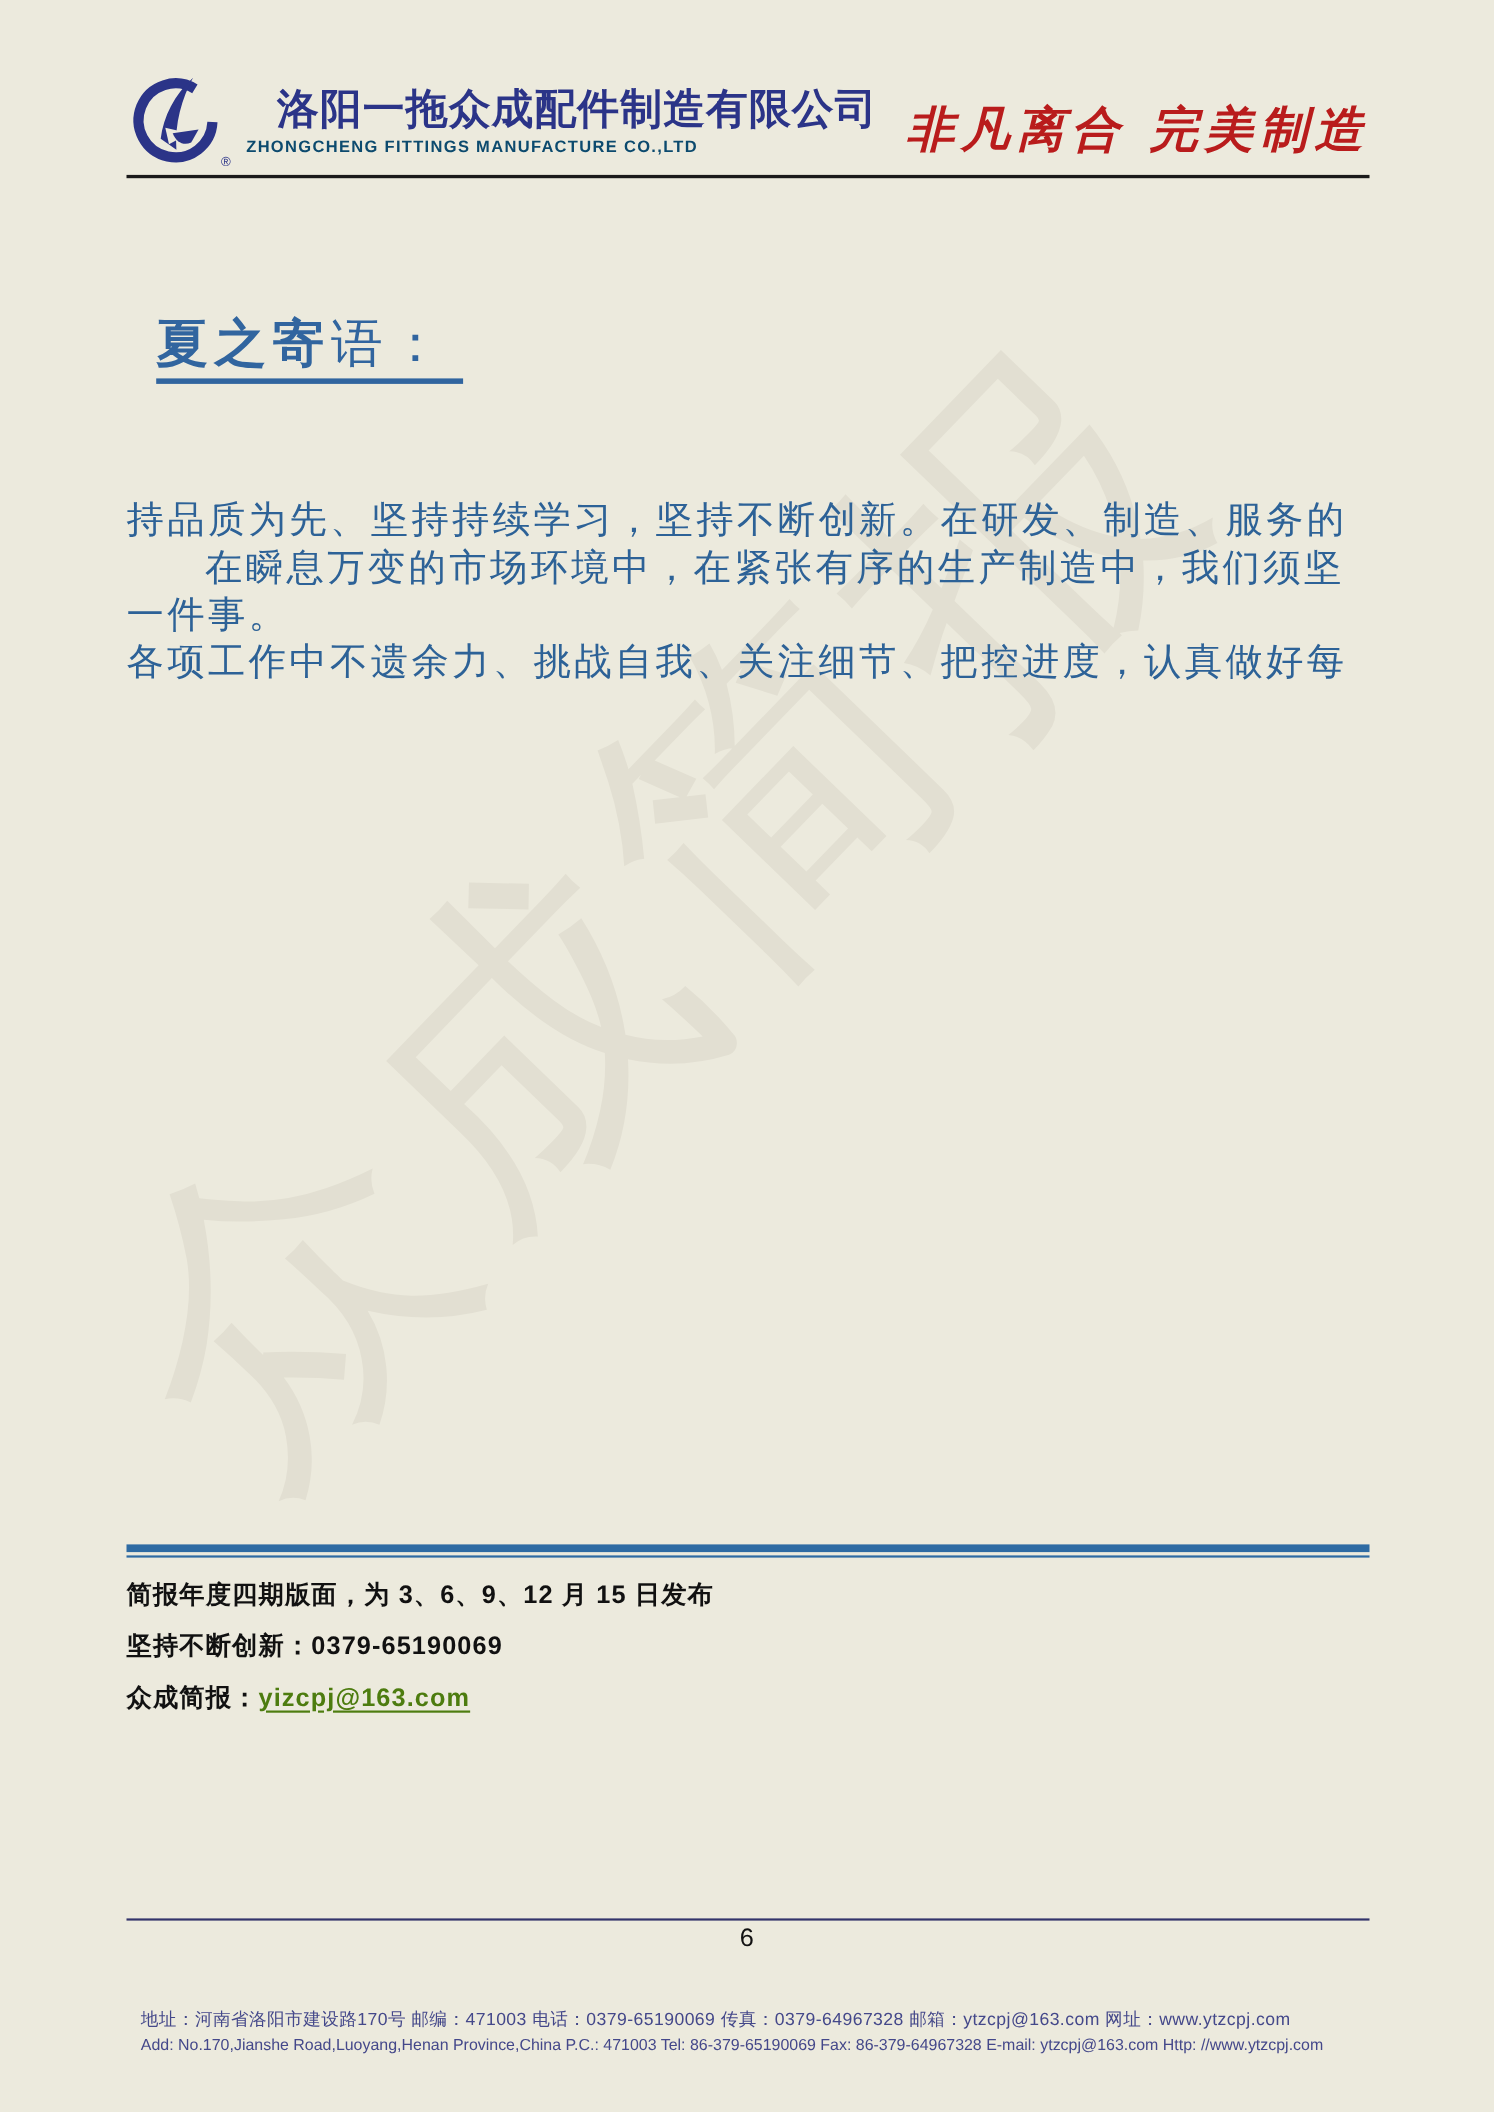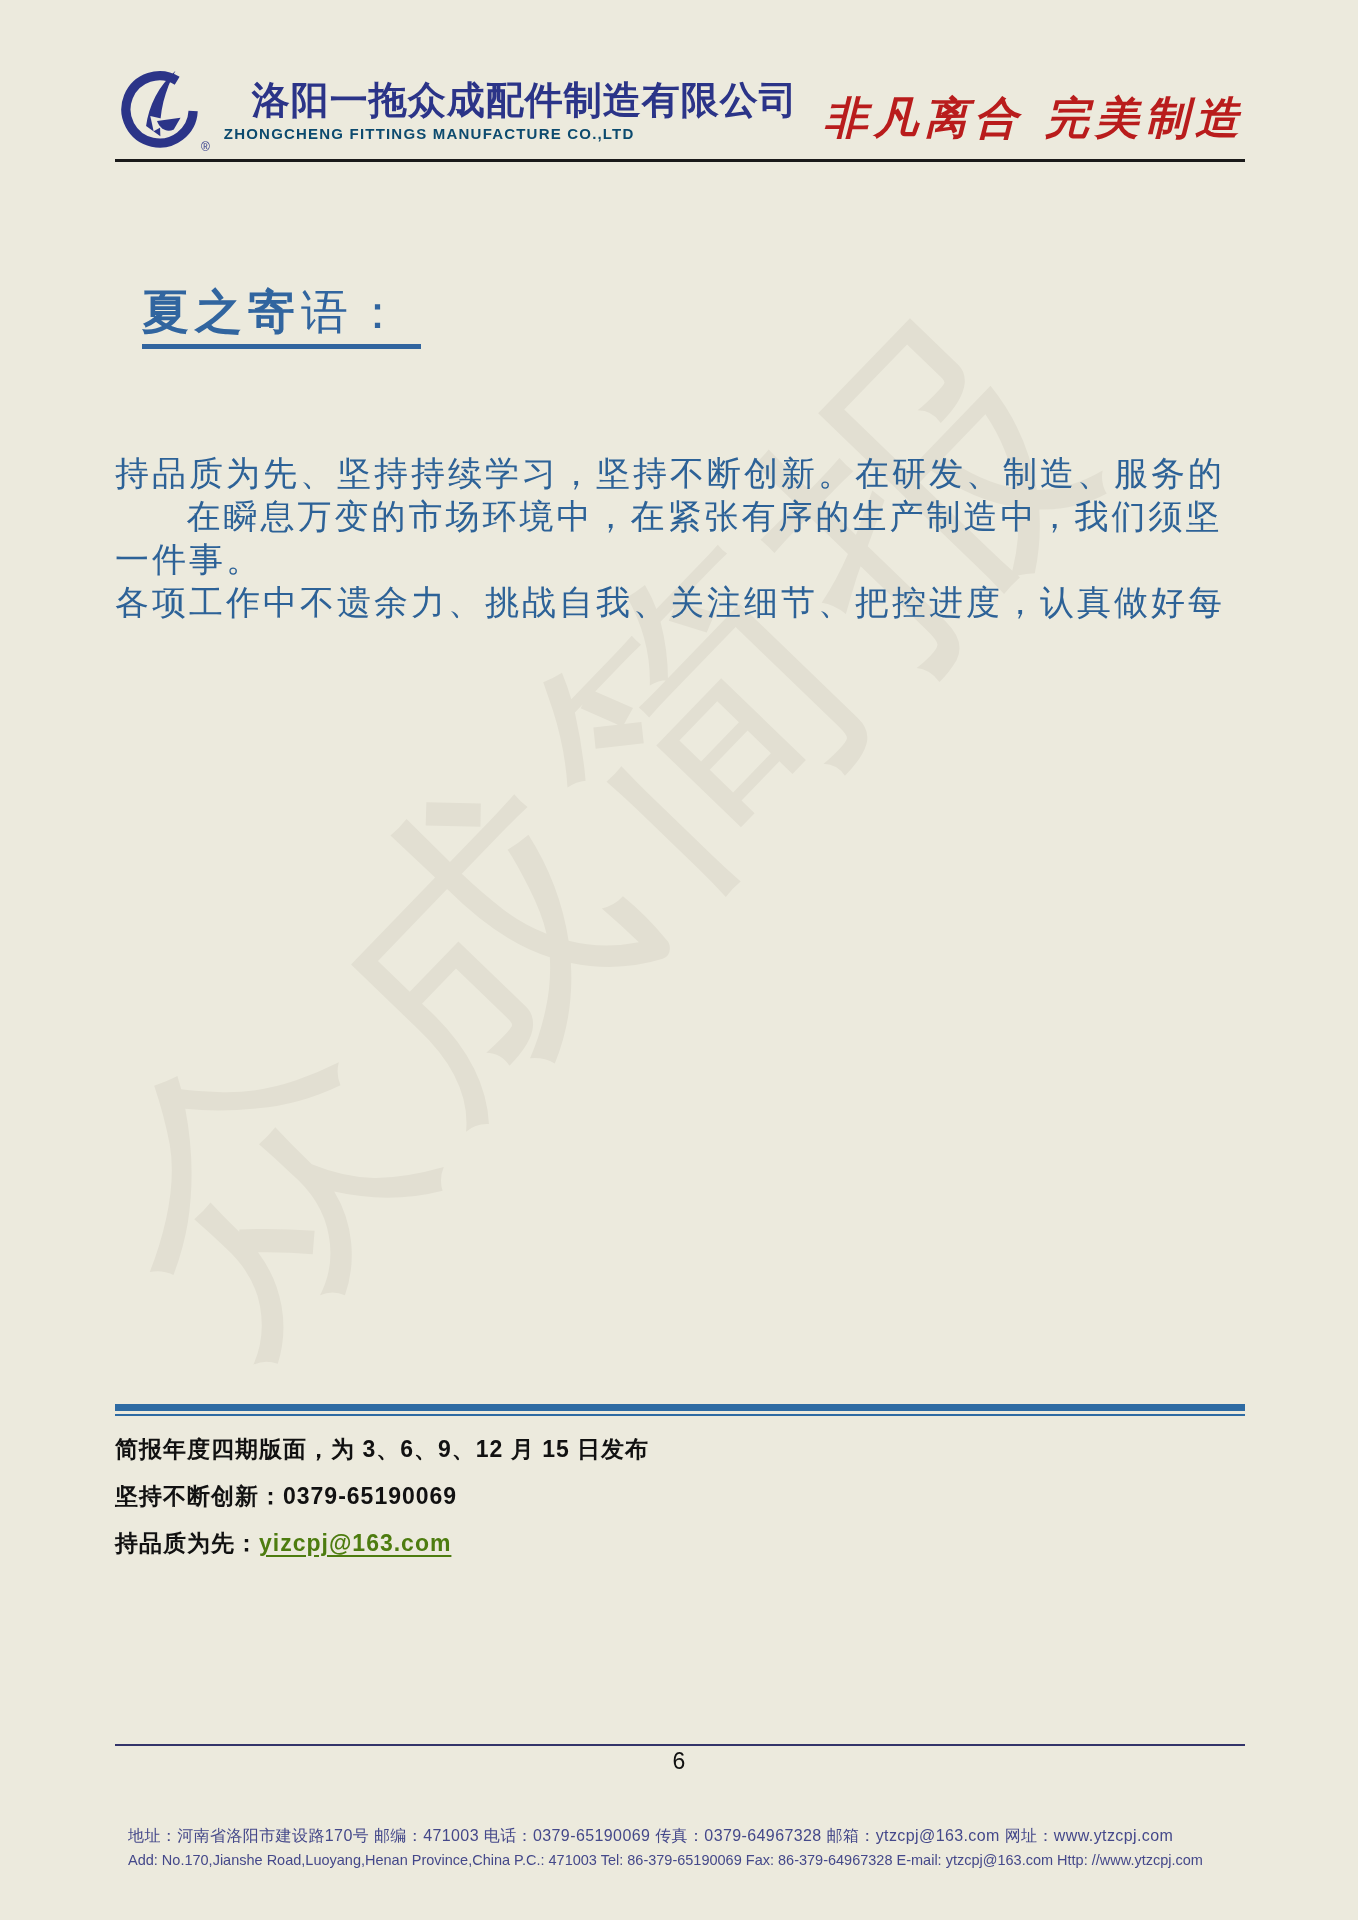--- a/index.html
+++ b/index.html
@@ -141,21 +141,21 @@
     <div class="notice-rule-thick"></div>
     <div class="notice-rule-thin"></div>
   </div>
 
   <div class="notice">
     <div class="n-line">简报年度四期版面，为 3、6、9、12 月 15 日发布</div>
     <div class="n-line">
       <span>坚持不断创新：</span><span>0379-65190069</span>
     </div>
     <div class="n-line">
-      <span>持品质为先：</span><a class="email" href="#">yizcpj@163.com</a>
+      <span>众成简报：</span><a class="email" href="#">yizcpj@163.com</a>
     </div>
   </div>
 
   <div class="footer-rule"></div>
   <div class="page-number">6</div>
   <div class="address">
     <div class="zh">地址：河南省洛阳市建设路170号  邮编：471003  电话：0379-65190069 传真：0379-64967328 邮箱：ytzcpj@163.com  网址：www.ytzcpj.com</div>
     <div class="en">Add: No.170,Jianshe Road,Luoyang,Henan Province,China   P.C.: 471003   Tel: 86-379-65190069   Fax: 86-379-64967328   E-mail: ytzcpj@163.com   Http: //www.ytzcpj.com</div>
   </div>
 

